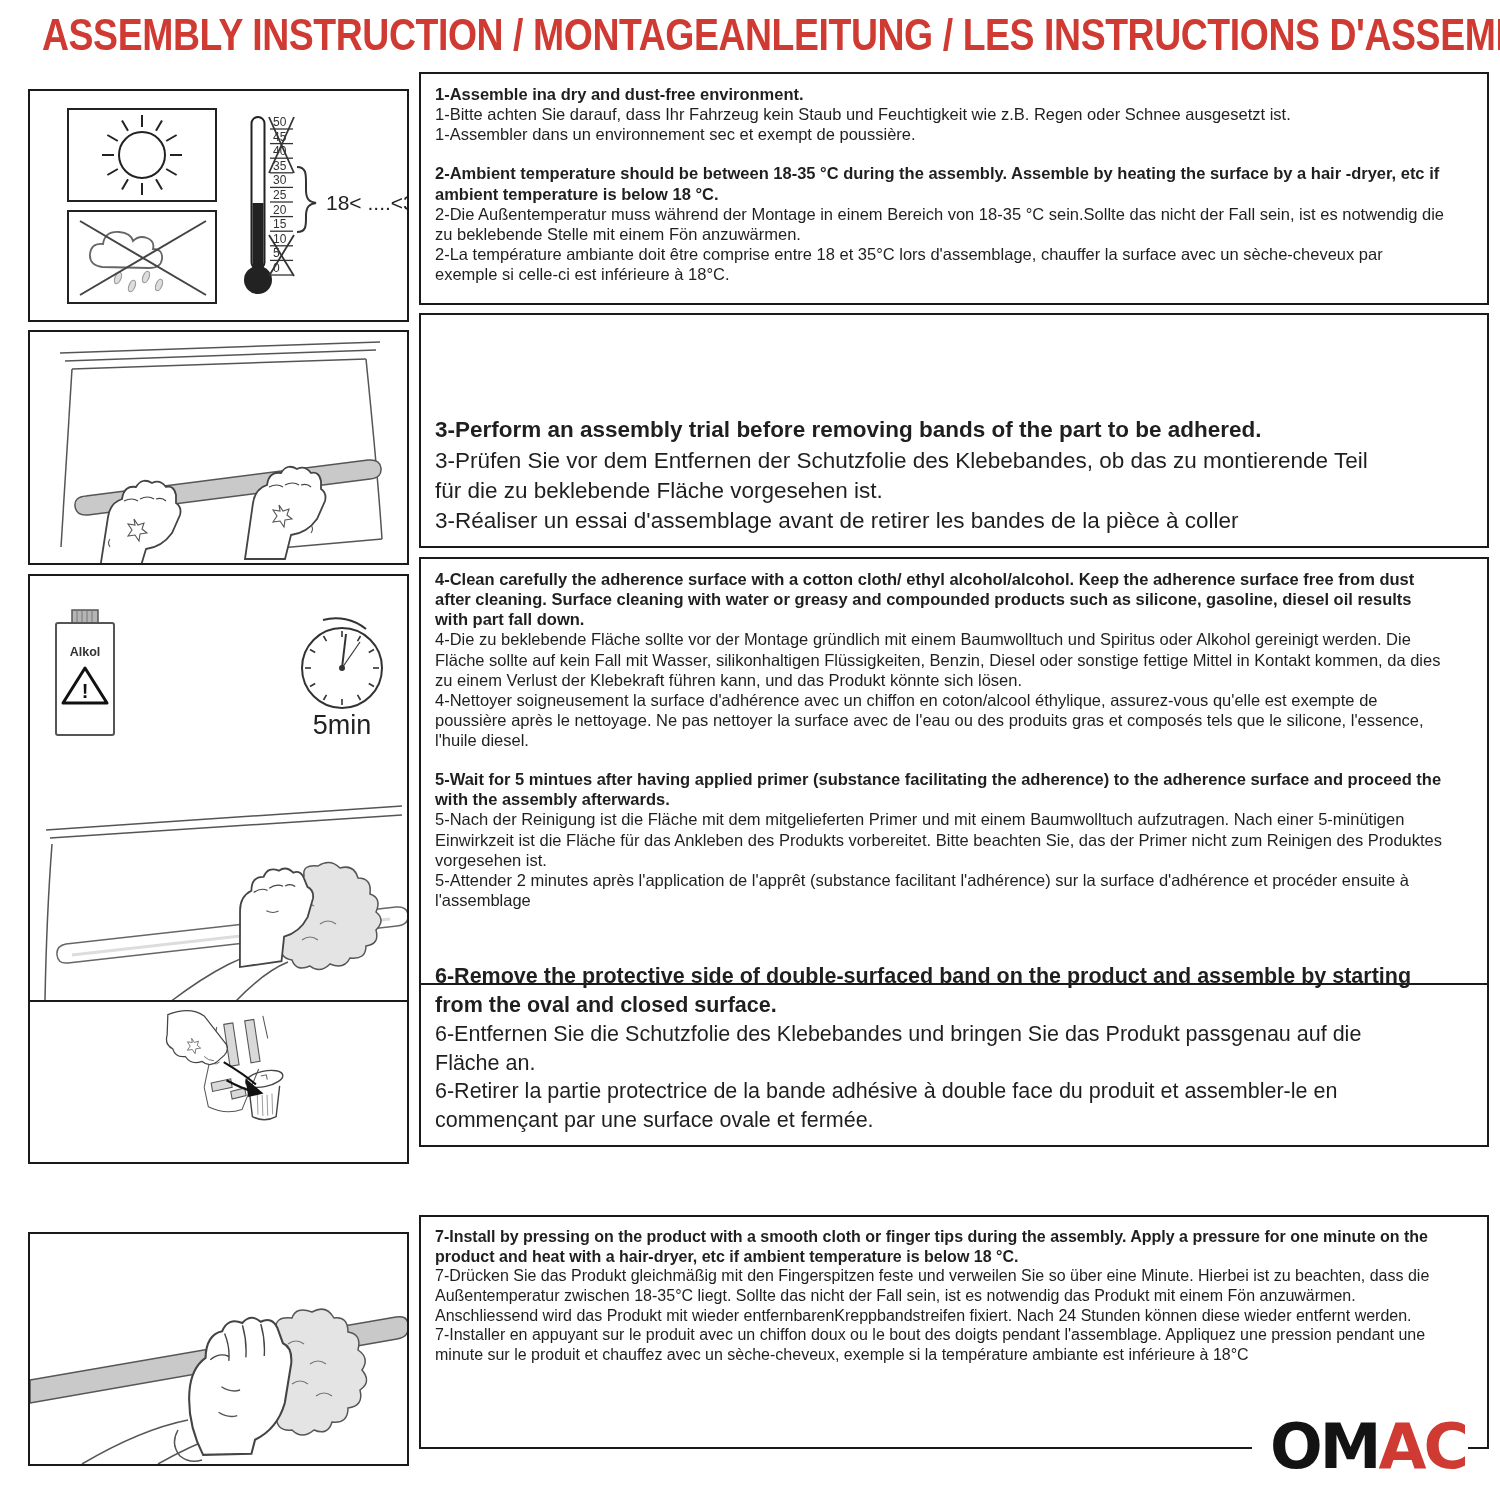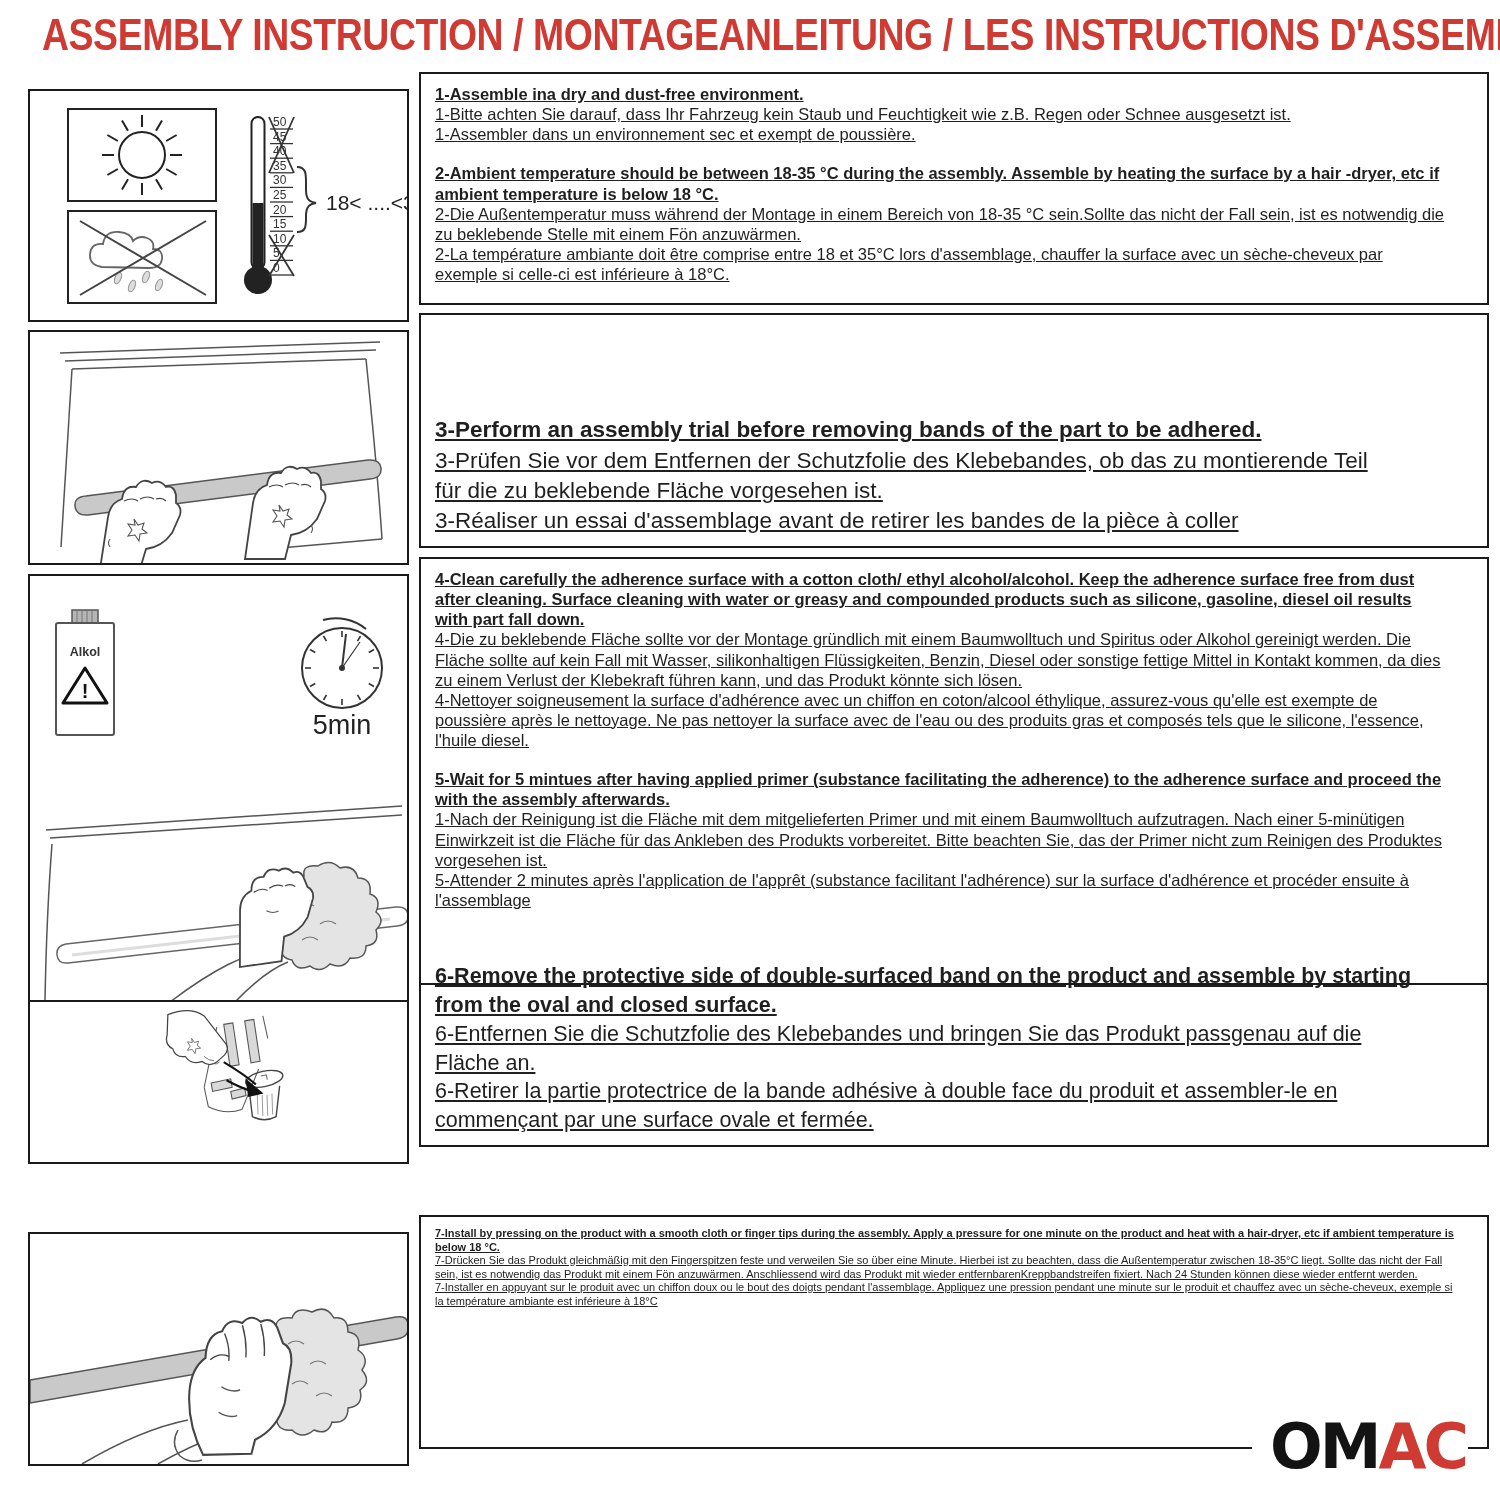--- a/index.html
+++ b/index.html
@@ -21,23 +21,23 @@
   .text-box {
     position:absolute; left:419px; width:1070px; box-sizing:border-box;
     border:2px solid #1a1a1a; background:#fff; padding:10px 14px;
   }
   .r1 { top:72px;  height:233px; }
   .r2 { top:313px; height:235px; }
   .r3 { top:557px; height:460px; }
   .r4 { top:983px; height:164px; }
   .r5 { top:1215px; height:234px; }
   .illus-box svg { display:block; width:100%; height:100%; }
-  .text-box p { margin:0;text-decoration:underline; }
+  .text-box p { margin:0; }
   .t16 { font-size:16.5px; line-height:1.22; max-width:1012px; }
-  .t15 { font-size:11px; line-height:1.23; max-width:1022px; }
+  .t15 { font-size:16px; line-height:1.23; max-width:1022px; }
   .t22 { font-size:22.5px; line-height:1.34; max-width:945px; }
   .t21 { font-size:21.5px; line-height:1.34; max-width:985px; }
   .b { font-weight:bold; }
   .gap { height:19px; }
   .vcenter { display:flex; flex-direction:column; justify-content:flex-end; }
   .logo {
     position:absolute; right:32px; bottom:20px; background:#ffffff;
     padding:2px 2px 2px 18px; font-size:62px; font-weight:bold;
     letter-spacing:-3px; line-height:1.0;
     font-family:"DejaVu Sans", sans-serif; white-space:nowrap;
@@ -235,21 +235,21 @@
     </g>
   </svg>
 </div>
 <div class="text-box r3">
   <div class="t16">
     <p class="b">4-Clean carefully the adherence surface with a cotton cloth/ ethyl alcohol/alcohol. Keep the adherence surface free from dust after cleaning. Surface cleaning with water or greasy and compounded products such as silicone, gasoline, diesel oil results with part fall down.</p>
     <p>4-Die zu beklebende Fläche sollte vor der Montage gründlich mit einem Baumwolltuch und Spiritus oder Alkohol gereinigt werden. Die Fläche sollte auf kein Fall mit Wasser, silikonhaltigen Flüssigkeiten, Benzin, Diesel oder sonstige fettige Mittel in Kontakt kommen, da dies zu einem Verlust der Klebekraft führen kann, und das Produkt könnte sich lösen.</p>
     <p>4-Nettoyer soigneusement la surface d'adhérence avec un chiffon en coton/alcool éthylique, assurez-vous qu'elle est exempte de poussière après le nettoyage. Ne pas nettoyer la surface avec de l'eau ou des produits gras et composés tels que le silicone, l'essence, l'huile diesel.</p>
     <div class="gap"></div>
     <p class="b">5-Wait for 5 mintues after having applied primer (substance facilitating the adherence) to the adherence surface and proceed the with the assembly afterwards.</p>
-    <p>1-Nach der Reinigung ist die Fläche mit dem mitgelieferten Primer und mit einem Baumwolltuch aufzutragen. Nach einer 5-minütigen Einwirkzeit ist die Fläche für das Ankleben des Produkts vorbereitet. Bitte beachten Sie, das der Primer nicht zum Reinigen des Produktes vorgesehen ist.</p>
+    <p>5-Nach der Reinigung ist die Fläche mit dem mitgelieferten Primer und mit einem Baumwolltuch aufzutragen. Nach einer 5-minütigen Einwirkzeit ist die Fläche für das Ankleben des Produkts vorbereitet. Bitte beachten Sie, das der Primer nicht zum Reinigen des Produktes vorgesehen ist.</p>
     <p>5-Attender 2 minutes après l'application de l'apprêt (substance facilitant l'adhérence) sur la surface d'adhérence et procéder ensuite à l'assemblage</p>
   </div>
 </div>
 
 <div class="illus-box r4">
   <svg viewBox="0 0 377 229">
 
     <g>
       <path d="M232,122 L237,164 Q254,173 271,164 L276,120" fill="#fff" stroke="#444" stroke-width="2"></path>
       <g stroke="#888" stroke-width="1.2">

